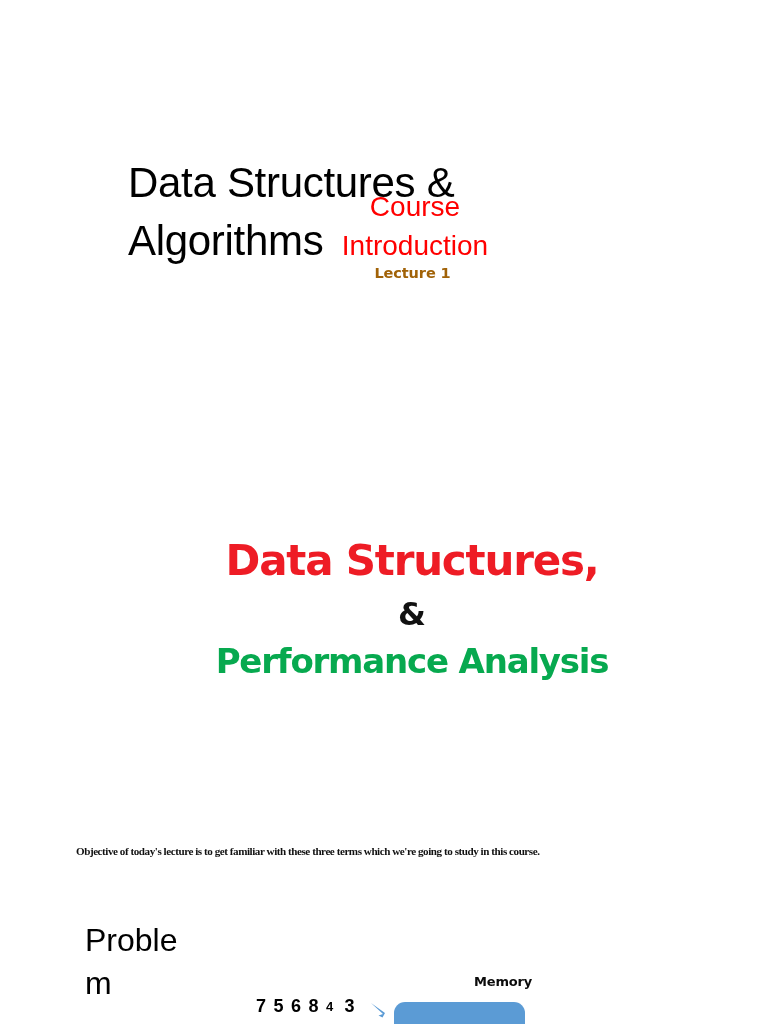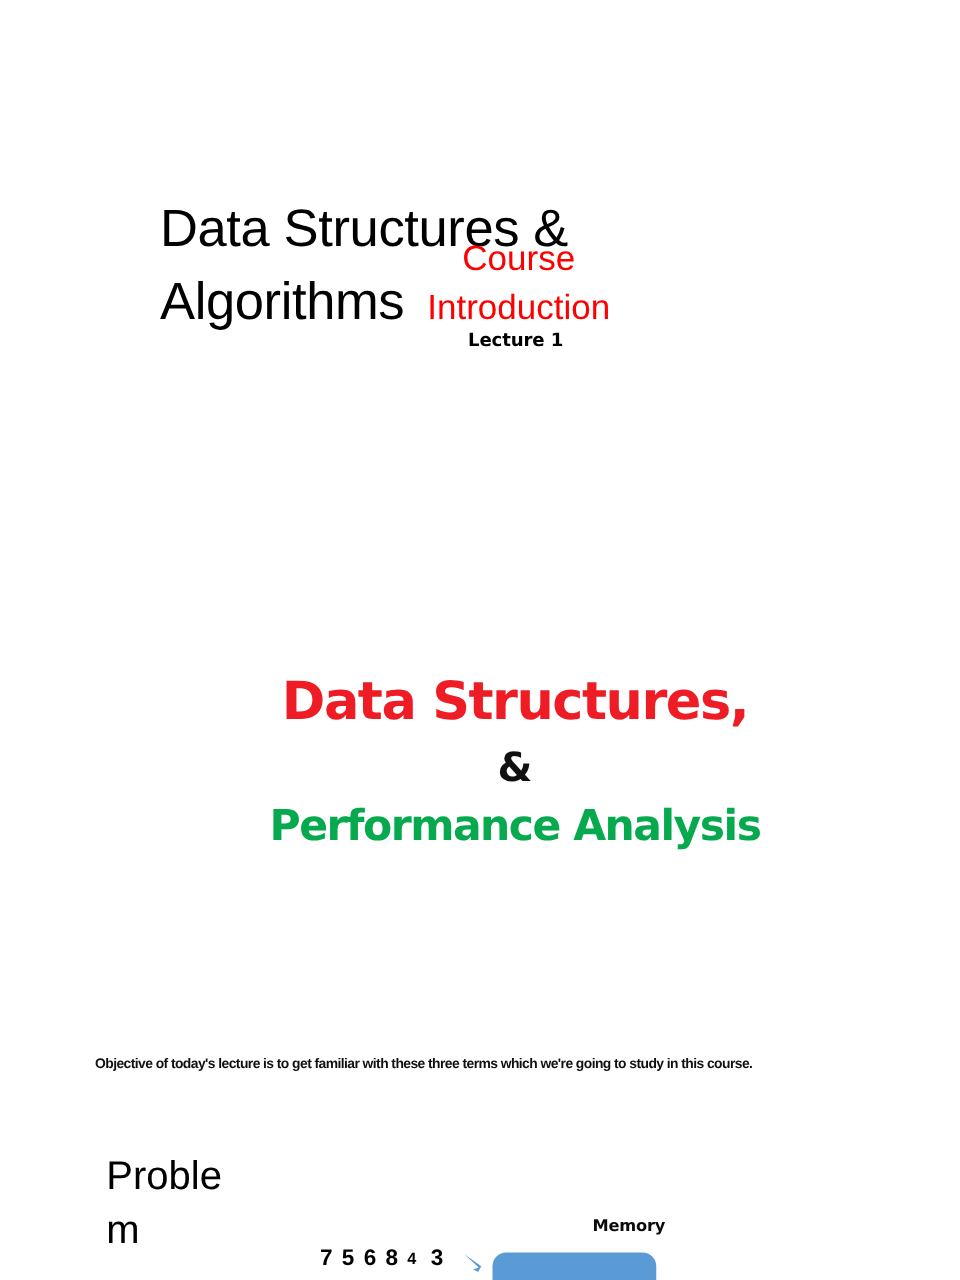--- a/index.html
+++ b/index.html
@@ -56,21 +56,21 @@
   }
   .lecture-number {
     position: absolute;
     left: 287px;
     top: 265px;
     width: 195px;
     text-align: center;
     font-family: "DejaVu Sans", sans-serif;
     font-size: 14.5px;
     font-weight: 600;
-    color: #000000;
+    color: #a16207;
     letter-spacing: -0.1px;
   }
 
   
   .terms-block {
     position: absolute;
     left: 0;
     top: 520px;
     width: 768px;
     text-align: center;
@@ -103,21 +103,21 @@
     color: #07A94F;
     padding-top: 14px;
   }
 
   
   .objective-note {
     position: absolute;
     left: 48px;
     top: 834px;
     width: 680px;
-    font-family: Liberation Sans, sans-serif;
+    font-family: Liberation Serif, serif;
     font-size: 11.1px;
     font-weight: bold;
     color: #111111;
     letter-spacing: -0.45px;
     white-space: nowrap;
   }
 
   
   .problem-slide {
     position: absolute;

